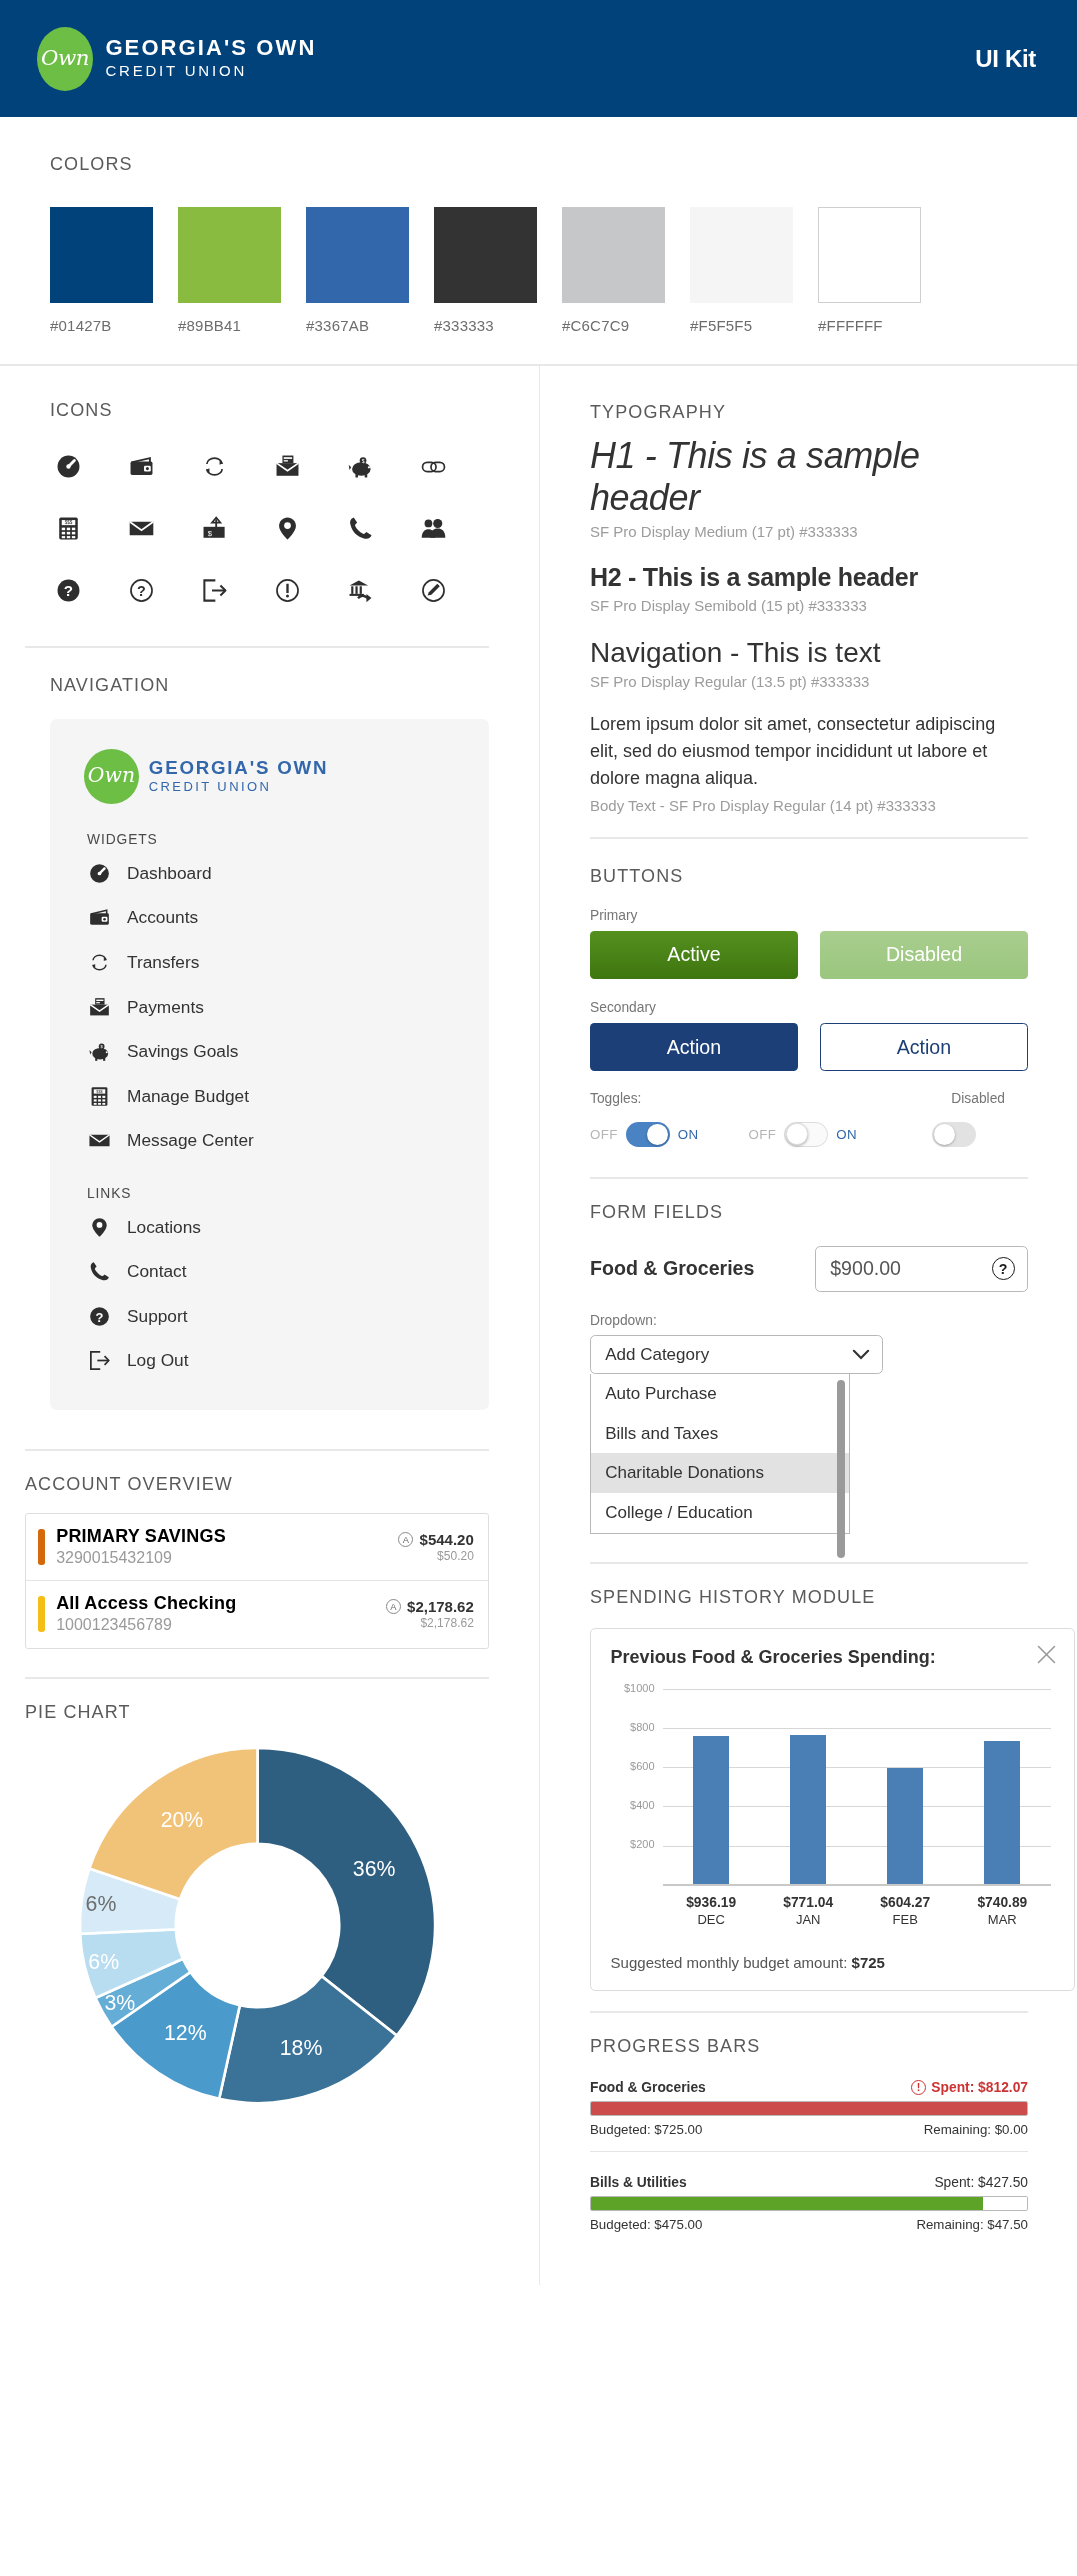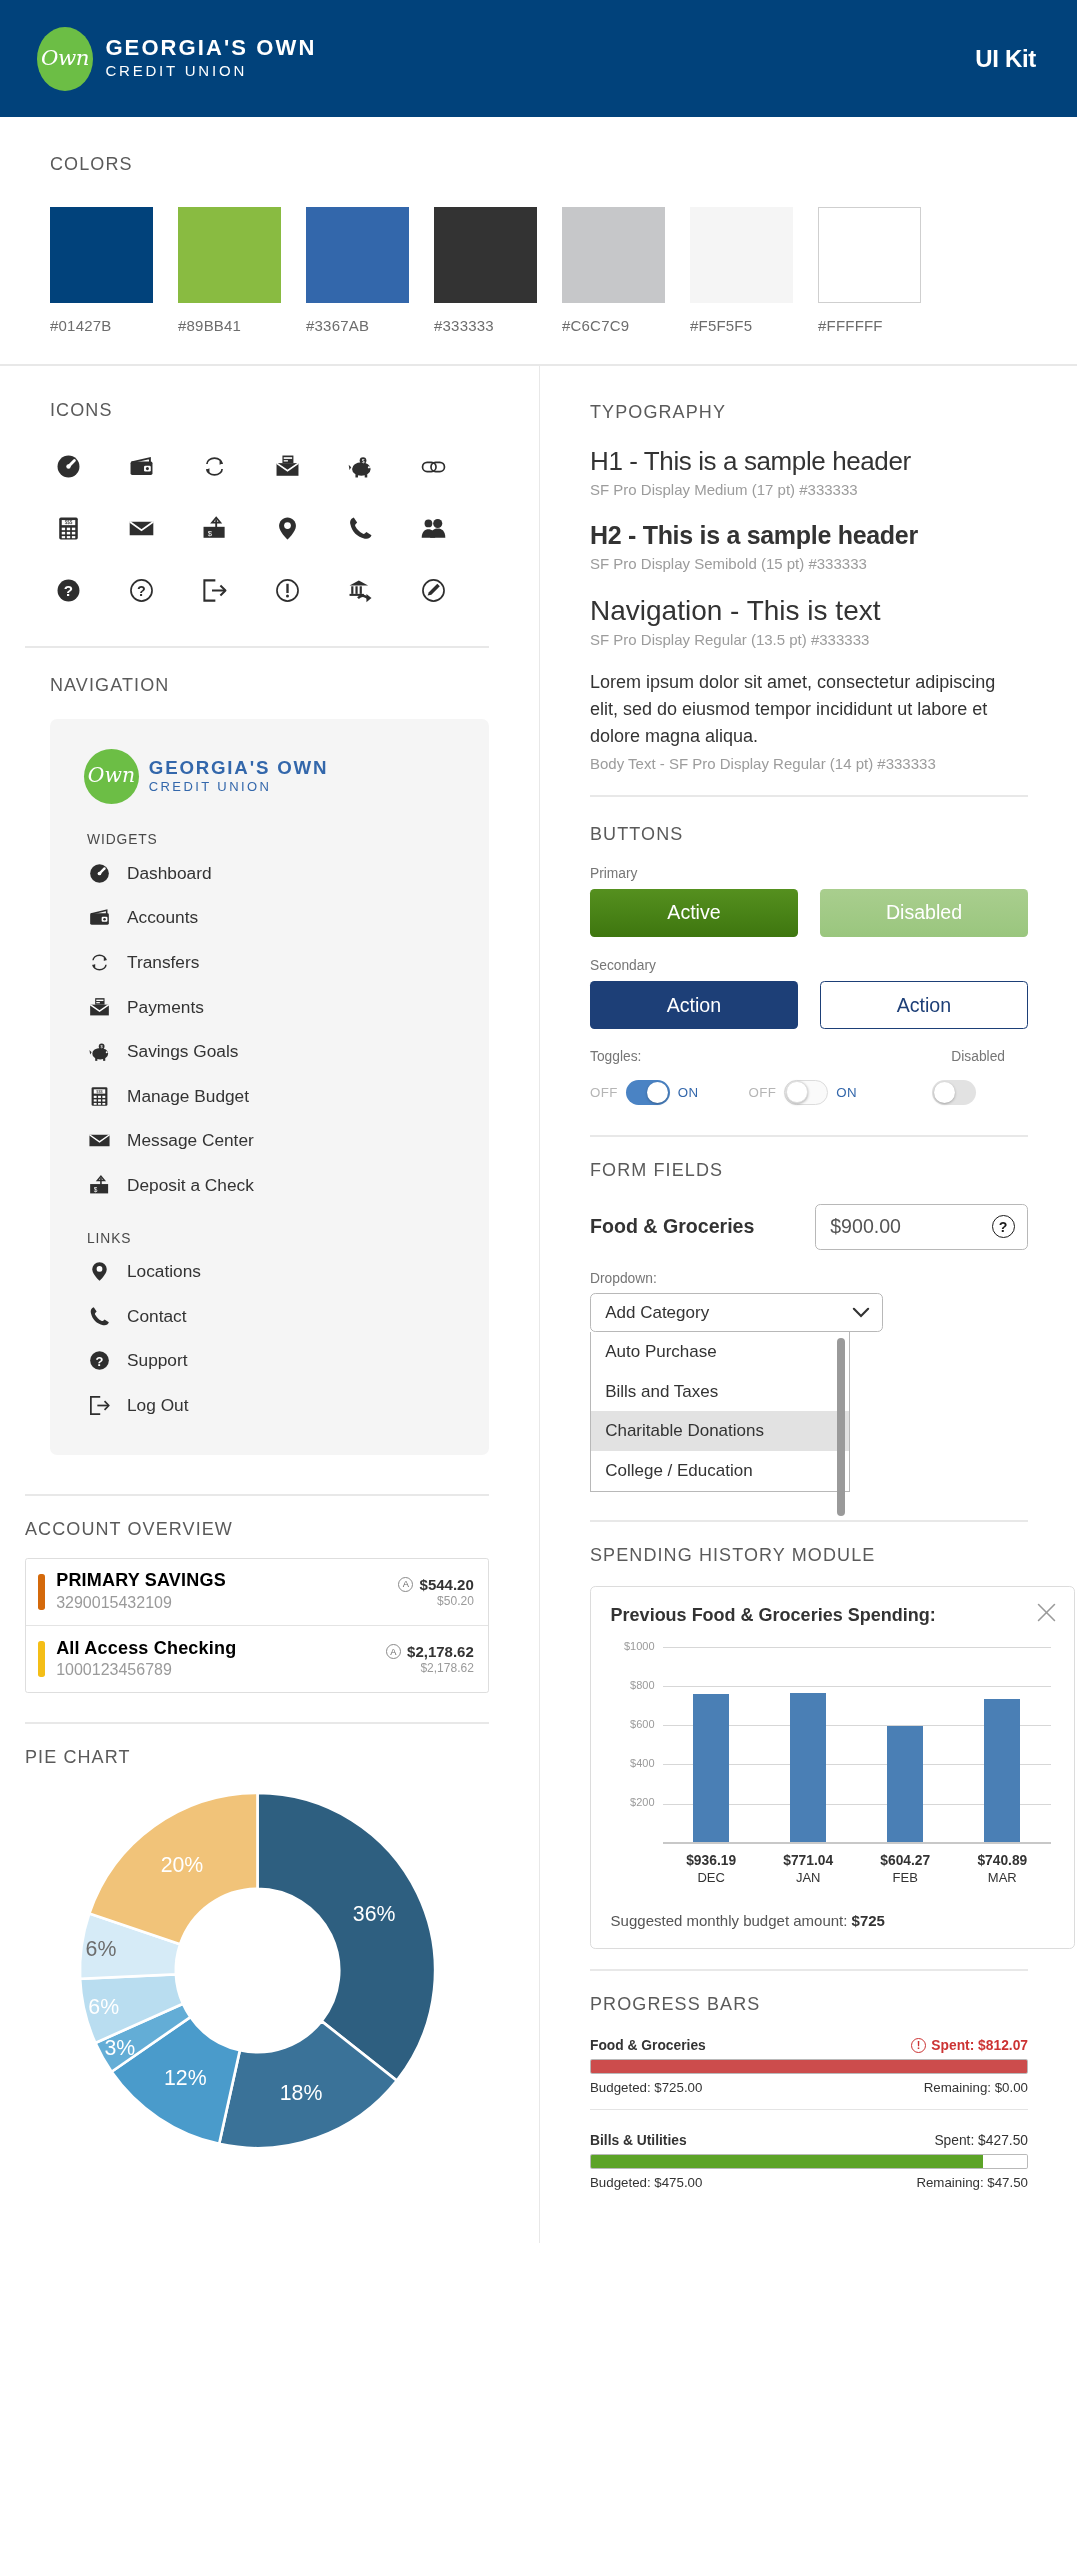--- a/index.html
+++ b/index.html
@@ -111,21 +111,21 @@
     font-size:9.3px; color:#6a6a6a; display:flex; align-items:center; justify-content:center;
     font-weight:normal; flex:none;
   }
 
   
   .pie-sec { padding: 23px 50px 43px 25px; }
   .pie-wrap { margin-top: 16px; display:flex; justify-content:center; }
 
   
   .type-sec { padding: 36px 50px 23px 50px; }
-  .t-h1 { font-size: 26px; color:#333; font-weight:400; letter-spacing:-0.4px; margin-top:23px;}
+  .t-h1 { font-size: 36px; color:#333; font-weight:400; letter-spacing:-0.4px; margin-top:12px;font-style:italic;}
   .t-h2 { font-size: 25px; color:#333; font-weight:bold; letter-spacing:-0.3px; margin-top:23px;}
   .t-nav{ font-size: 28px; color:#333; font-weight:400; margin-top:23px;}
   .t-meta{ font-size: 15px; color:#9c9c9c; margin-top:4.4px; font-weight:400;}
   .t-body{ font-size: 18px; color:#333; line-height:1.5; margin-top:21.3px;}
 
   
   .btn-sec { padding: 27px 50px 16px 50px; }
   .sublabel { font-size:13.8px; color:#767676; margin-top:21.3px; margin-bottom:8px;}
   .btn-row { display:flex; gap:22px; }
   .btn {
@@ -516,31 +516,20 @@
                      <span>Manage Budget</span>
               </div>
               <div class="nav-item">
                 <span class="ni">
                   <svg viewBox="0 0 32 32" width="23" height="23">
                     <path d="M2 8 L30 8 L30 24 L2 24 Z" fill="#2e2e2e"></path>
                     <path d="M2 8 L16 18 L30 8" fill="none" stroke="#fff" stroke-width="2"></path>
                   </svg>
                 </span>
                      <span>Message Center</span>
-              </div>
-              <div class="nav-item">
-                <span class="ni">
-                  <svg viewBox="0 0 32 32" width="23" height="23" style="font-size:19.5px">
-                    <rect x="3" y="14" width="25" height="13" fill="#2e2e2e"></rect>
-                    <text x="8" y="25" font-size="9" fill="#fff" font-family="sans-serif">$</text>
-                    <path d="M18 16 L18 5" stroke="#2e2e2e" stroke-width="2.2" fill="none"></path>
-                    <path d="M18 3 l5 6 l-10 0 Z" fill="none" stroke="#2e2e2e" stroke-width="2"></path>
-                  </svg>
-                </span>
-                     <span>Deposit a Check</span>
               </div>
             </div>
           <div class="nav-group-label">LINKS</div>
           <div id="nav-links">
               <div class="nav-item">
                 <span class="ni">
                   <svg viewBox="0 0 32 32" width="23" height="23">
                     <path d="M16 3 C10.5 3 6 7.4 6 13 C6 20 16 29 16 29 C16 29 26 20 26 13 C26 7.4 21.5 3 16 3 Z" fill="#2e2e2e"></path>
                     <circle cx="16" cy="12.5" r="4" fill="#fff"></circle>
                   </svg>

